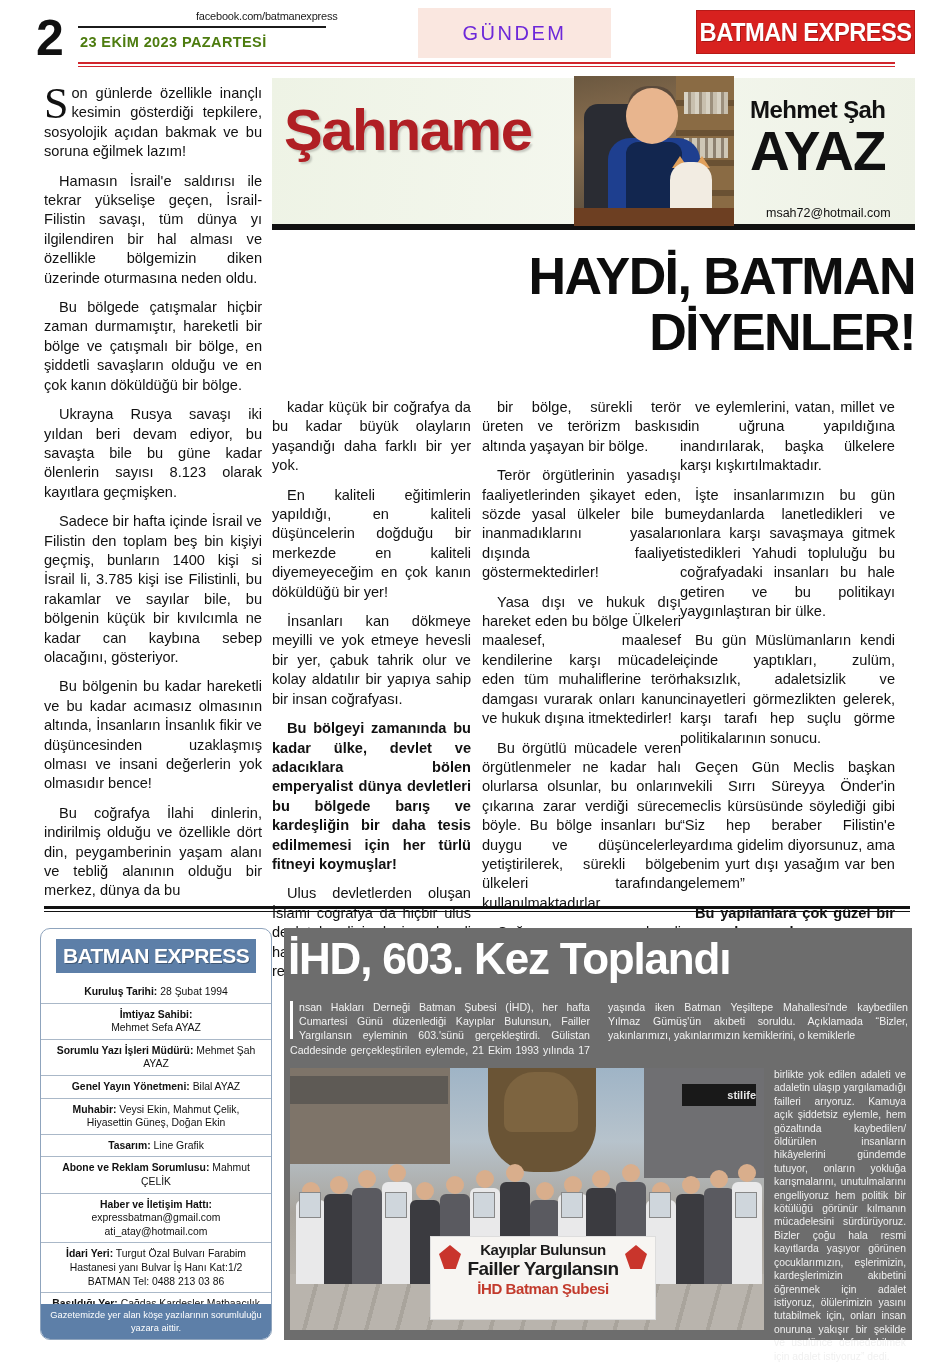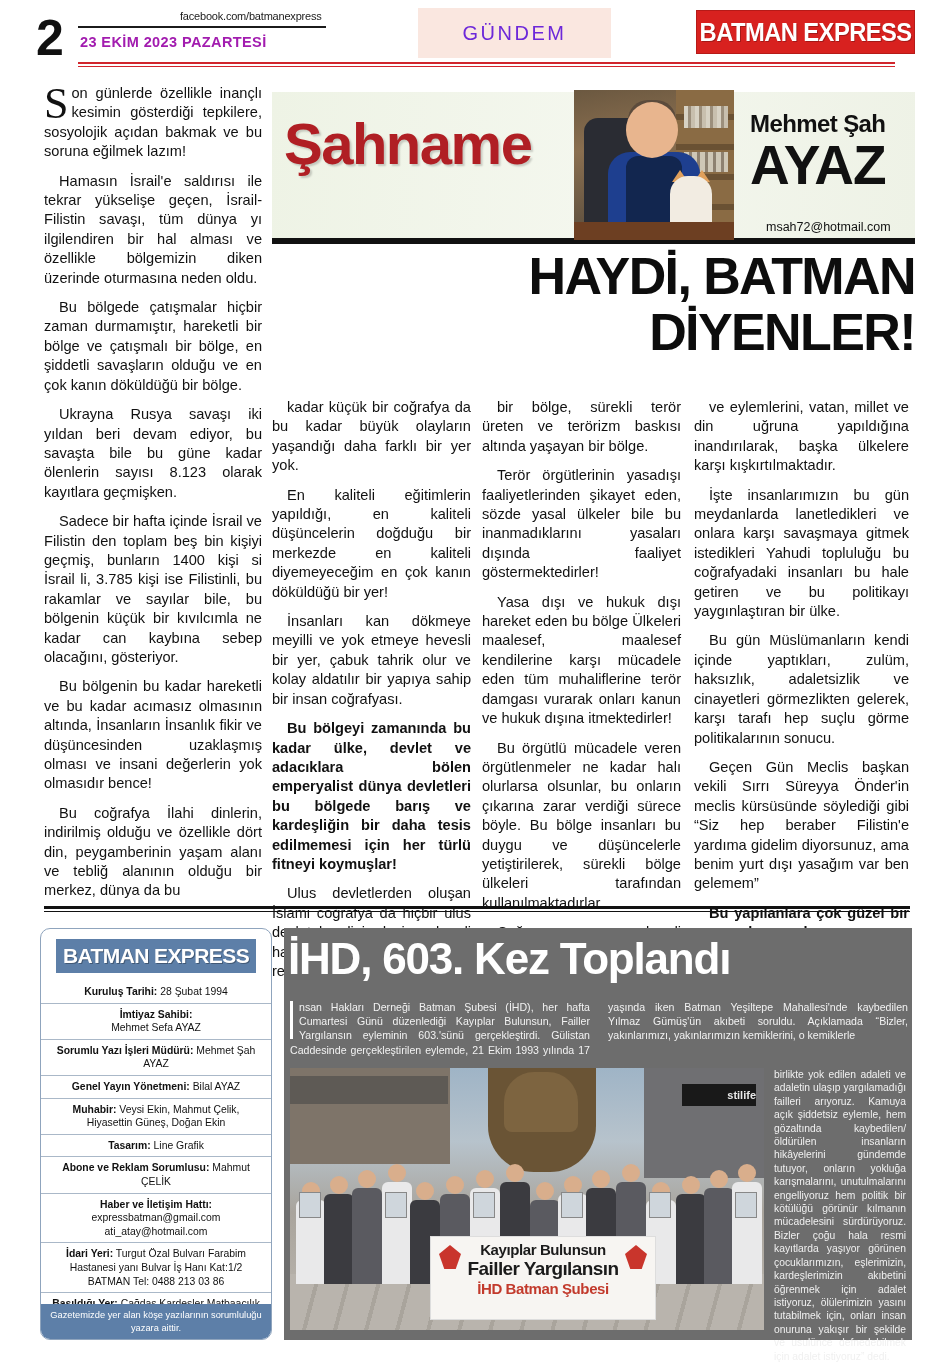--- a/index.html
+++ b/index.html
@@ -18,26 +18,26 @@
   }
   .page-number {
     position: absolute; left: 0; top: 2px;
     font-size: 50px; font-weight: 700; line-height: 48px;
     font-family: "Liberation Sans", sans-serif; color: #111;
   }
   .rule-top {
     position: absolute; left: 42px; top: 14px; width: 248px; height: 2px; background: #1b1b1b;
   }
   .fb-link {
-    position: absolute; left: 144px; top: -2px;
+    position: absolute; left: 160px; top: -2px;
     font-size: 11px; letter-spacing: -0.2px; color: #1b1b1b; white-space: nowrap;
   }
   .issue-date {
     position: absolute; left: 44px; top: 22px;
-    font-size: 14.5px; font-weight: 700; letter-spacing: 0.4px; color: #a21caf; white-space: nowrap;
+    font-size: 14.5px; font-weight: 700; letter-spacing: 0.4px; color: #4d7c0f; white-space: nowrap;
   }
   .rule-red {
     position: absolute; left: 42px; top: 50px; width: 817px; height: 2px; background: #d1262c;
   }
   .rule-red2 {
     position: absolute; left: 42px; top: 54px; width: 817px; height: 1px; background: #d1262c;
   }
   .section-tag {
     position: absolute; left: 382px; top: -4px; width: 193px; height: 50px;
     background: #fae7e0; display:flex; align-items:center; justify-content:center;
@@ -51,21 +51,21 @@
     border: 1px solid #b61a18;
   }
   .brand-logo span {
     color: #fff; font-size: 25px; font-weight: 700; letter-spacing: -0.6px;
     font-family: "Liberation Sans", sans-serif; transform: scaleX(0.95);
     text-shadow: 1px 1px 0 rgba(0,0,0,0.25);
   }
 
   
   .col-banner {
-    position: absolute; left: 272px; top: 92px; width: 643px; height: 152px;
+    position: absolute; left: 272px; top: 78px; width: 643px; height: 152px;
     background: linear-gradient(95deg, #eef3e5 0%, #f4f7ee 50%, #eef2e6 100%);
     border-bottom: 6px solid #111;
   }
   .col-banner .sahname {
     position: absolute; left: 12px; top: 18px;
     font-size: 58px; font-weight: 700; color: #b01f24; letter-spacing: -1.5px;
     font-family: "Liberation Sans", sans-serif;
     text-shadow: 2px 2px 2px rgba(0,0,0,0.18);
   }
   .author-photo {
@@ -109,21 +109,21 @@
   }
 
   
   .col { position: absolute; font-size: 14.6px; line-height: 19.4px; text-align: justify;
          color: #111; font-family: "Liberation Sans", sans-serif; }
   .col p { margin-bottom: 10px; text-indent: 15px; }
   .col p.b { font-weight: 700; }
   .col1 { left: 44px; top: 84px; width: 218px; }
   .col2 { left: 272px; top: 398px; width: 199px; }
   .col3 { left: 482px; top: 398px; width: 199px; }
-  .col4 { left: 694px; top: 398px; width: 215px; }
+  .col4 { left: 680px; top: 398px; width: 215px; }
   .dropcap-para { text-indent: 0 !important; }
   .dropcap {
     float: left; font-size: 44px; line-height: 36px; font-weight: 400;
     font-family: "Liberation Serif", serif; padding-right: 3px; padding-top: 2px;
   }
   .hr-thick { position:absolute; left:44px; top:906px; width:866px; height:3px; background:#111; }
   .hr-thin  { position:absolute; left:44px; top:911px; width:866px; height:1px; background:#111; }
 
   
   .mast-box {

